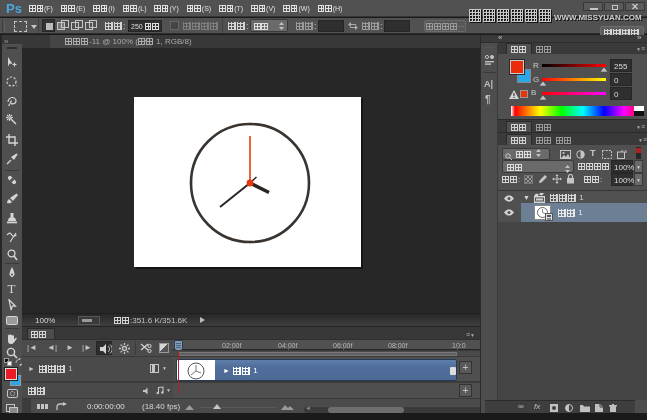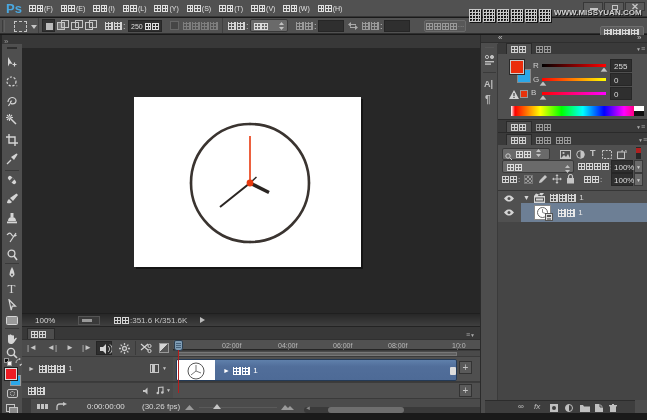--- a/index.html
+++ b/index.html
@@ -28,21 +28,21 @@
         </div>
     <div class="abs" style="left:21px;top:0;width:20px;height:9px;background:#5a5a5a;border:1px solid #383838">
           <div class="abs" style="left:7px;top:2px;width:6px;height:5px;border:1.5px solid #c5c5c5"></div>
         </div>
     <div class="abs" style="left:42px;top:0;width:20px;height:9px;background:#5a5a5a;border:1px solid #383838"><svg width="18" height="7" viewBox="0 0 18 7">
             <path d="M6.5 1l5 5M11.5 1l-5 5" stroke="#c5c5c5" stroke-width="1.4"></path>
           </svg></div>
   </div>
 </div>
 
-<div class="abs" style="left:469px;top:9px;z-index:50;--g:#c9c9c9;white-space:nowrap;display:flex;align-items:flex-start;filter:drop-shadow(1px 1px 0 #161616)">
+<div class="abs" style="left:469px;top:9px;z-index:50;--g:#c9c9c9;white-space:nowrap;display:flex;align-items:flex-end;filter:drop-shadow(1px 1px 0 #161616)">
   <span class="cn" style="width:12px;height:13px;margin-right:2px"></span>
       <span class="cn" style="width:12px;height:13px;margin-right:2px"></span>
       <span class="cn" style="width:12px;height:13px;margin-right:2px"></span>
       <span class="cn" style="width:12px;height:13px;margin-right:2px"></span>
       <span class="cn" style="width:12px;height:13px;margin-right:2px"></span>
       <span class="cn" style="width:12px;height:13px;margin-right:3px"></span>
   <span style="color:#d0d0d0;font-size:8px;font-weight:bold;letter-spacing:0">WWW.MISSYUAN.COM</span>
 </div>
 
 <div class="abs" style="left:0;top:18px;width:647px;height:16px;background:#515151;border-bottom:1px solid #2e2e2e">
@@ -85,20 +85,26 @@
   <div class="abs" style="left:424px;top:2px;width:42px;height:12px;background:#585858;border:1px solid #6a6a6a;border-radius:2px;text-align:center">
     <span class="cn c7" style="--g:#999999;margin-top:2px"></span><span class="cn c7" style="--g:#999999;margin-top:2px"></span><span class="cn c7" style="--g:#999999;margin-top:2px"></span><span class="cn c7" style="--g:#999999;margin-top:2px"></span><span style="color:#999999;font-size:8px">...</span>
   </div>
   <div class="abs" style="left:600px;top:8px;width:44px;height:13px;background:#5d5d5d;border:1px solid #6e6e6e;border-radius:2px;text-align:center;padding-top:2px">
     <span class="cn c8" style="--g:#d5d5d5"></span><span class="cn c8" style="--g:#d5d5d5"></span><span class="cn c8" style="--g:#d5d5d5"></span><span class="cn c8" style="--g:#d5d5d5"></span>
   </div>
 </div>
 
 <div class="abs" style="left:0;top:35px;width:481px;height:13px;background:#383838">
   <div class="abs" style="left:4px;top:3px;color:#9a9a9a;font-size:8px;letter-spacing:-1px">»</div>
+  <div class="abs" style="left:50px;top:0;width:103px;height:13px;background:#454545;border-right:1px solid #303030">
+    <div class="abs txt" style="left:15px;top:3px;font-size:8px;color:#aaaaaa;white-space:nowrap;--g:#aaaaaa">
+      <span class="cn c7"></span><span class="cn c7"></span><span class="cn c7"></span>-11 @ 100% (<span class="cn c7"></span><span class="cn c7"></span> 1, RGB/8)
+    </div>
+    <div class="abs" style="right:4px;top:2px;color:#aaaaaa;font-size:8px">×</div>
+  </div>
 </div>
 
 <div class="abs" style="left:0;top:35px;width:2px;height:378px;background:#262626"></div>
 <div class="abs" id="toolbar" style="left:2px;top:44px;width:20px;height:369px;background:#4f4f4f;border-top:1px solid #505050">
   <div class="abs" style="left:5px;top:2px;width:10px;height:2px;background:#2f2f2f"></div>
   <svg class="abs" style="left:4px;top:12px" width="12" height="11" viewBox="0 0 12 11">
         <path d="M2 0l4.5 7-2.8-.5L2 9.5z" fill="#d5d5d5"></path>
         <path d="M8.5 5.5v4M6.5 7.5h4" stroke="#d5d5d5" stroke-width="1.2"></path>
       </svg>
   <svg class="abs" style="left:4px;top:31px" width="12" height="11" viewBox="0 0 12 11">
@@ -315,21 +321,21 @@
     <div class="abs" style="left:6px;top:5px;width:13px;height:5px;display:flex;gap:1px">
           <div style="width:3px;background:#c5c5c5"></div>
           <div style="width:3px;background:#c5c5c5"></div>
           <div style="width:3px;background:#c5c5c5"></div>
         </div>
     <svg class="abs" style="left:25px;top:3px" width="11" height="9" viewBox="0 0 11 9">
           <path d="M1 8V5c0-2 1-3 3-3h4" fill="none" stroke="#c5c5c5" stroke-width="1.3"></path>
           <path d="M7 0l4 2-4 2z" fill="#c5c5c5"></path>
         </svg>
     <div class="abs" style="left:56px;top:4px;color:#ddd;font-size:8px">0:00:00:00</div>
-    <div class="abs" style="left:111px;top:4px;color:#d5d5d5;font-size:8px">(30.26 fps)</div>
+    <div class="abs" style="left:111px;top:4px;color:#d5d5d5;font-size:8px">(18.40 fps)</div>
     <svg class="abs" style="left:154px;top:6px" width="9" height="5" viewBox="0 0 9 5">
           <path d="M0 5l4.5-5L9 5z" fill="#9a9a9a"></path>
         </svg>
     <div class="abs" style="left:168px;top:8px;width:78px;height:1px;background:#5a5a5a"></div>
     <svg class="abs" style="left:182px;top:5px" width="8" height="5" viewBox="0 0 8 5">
           <path d="M0 5l4-5 4 5z" fill="#c5c5c5"></path>
         </svg>
     <svg class="abs" style="left:250px;top:5px" width="13" height="6" viewBox="0 0 13 6">
           <path d="M0 6l4-5 3 3 2-2 4 4z" fill="#9a9a9a"></path>
         </svg>

